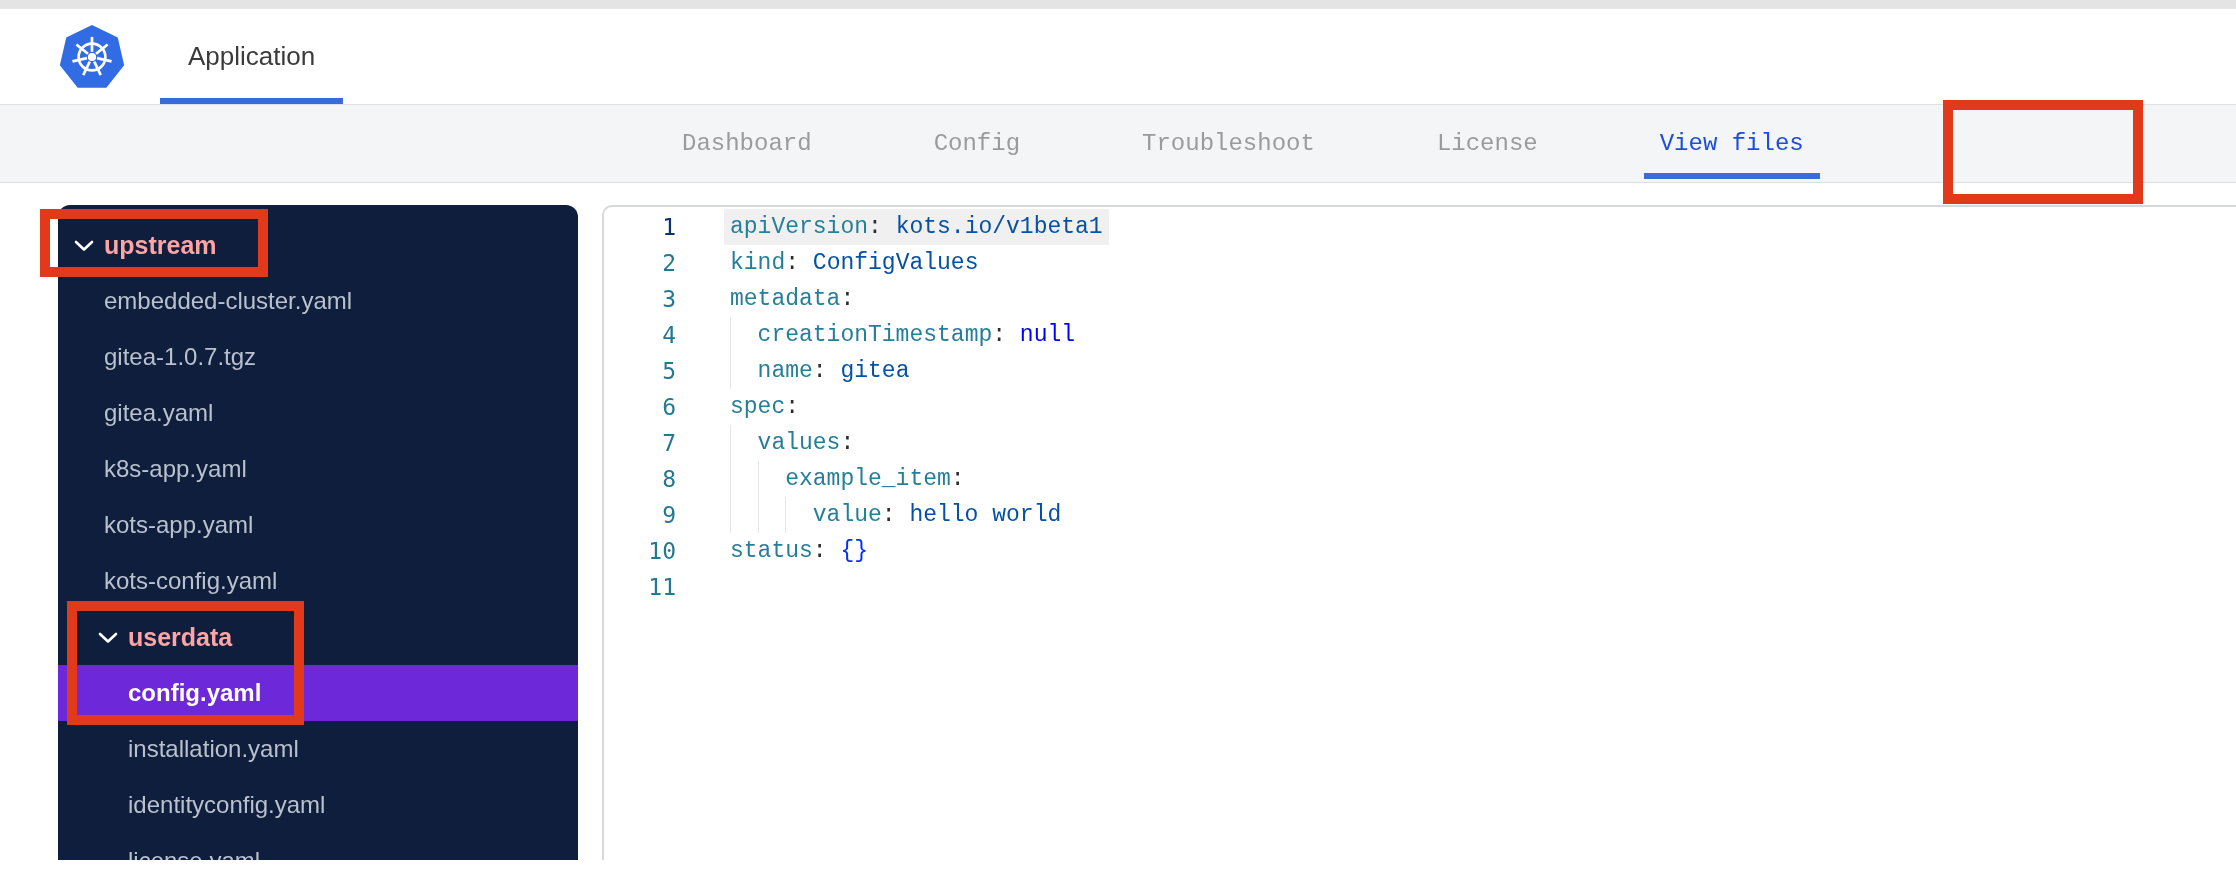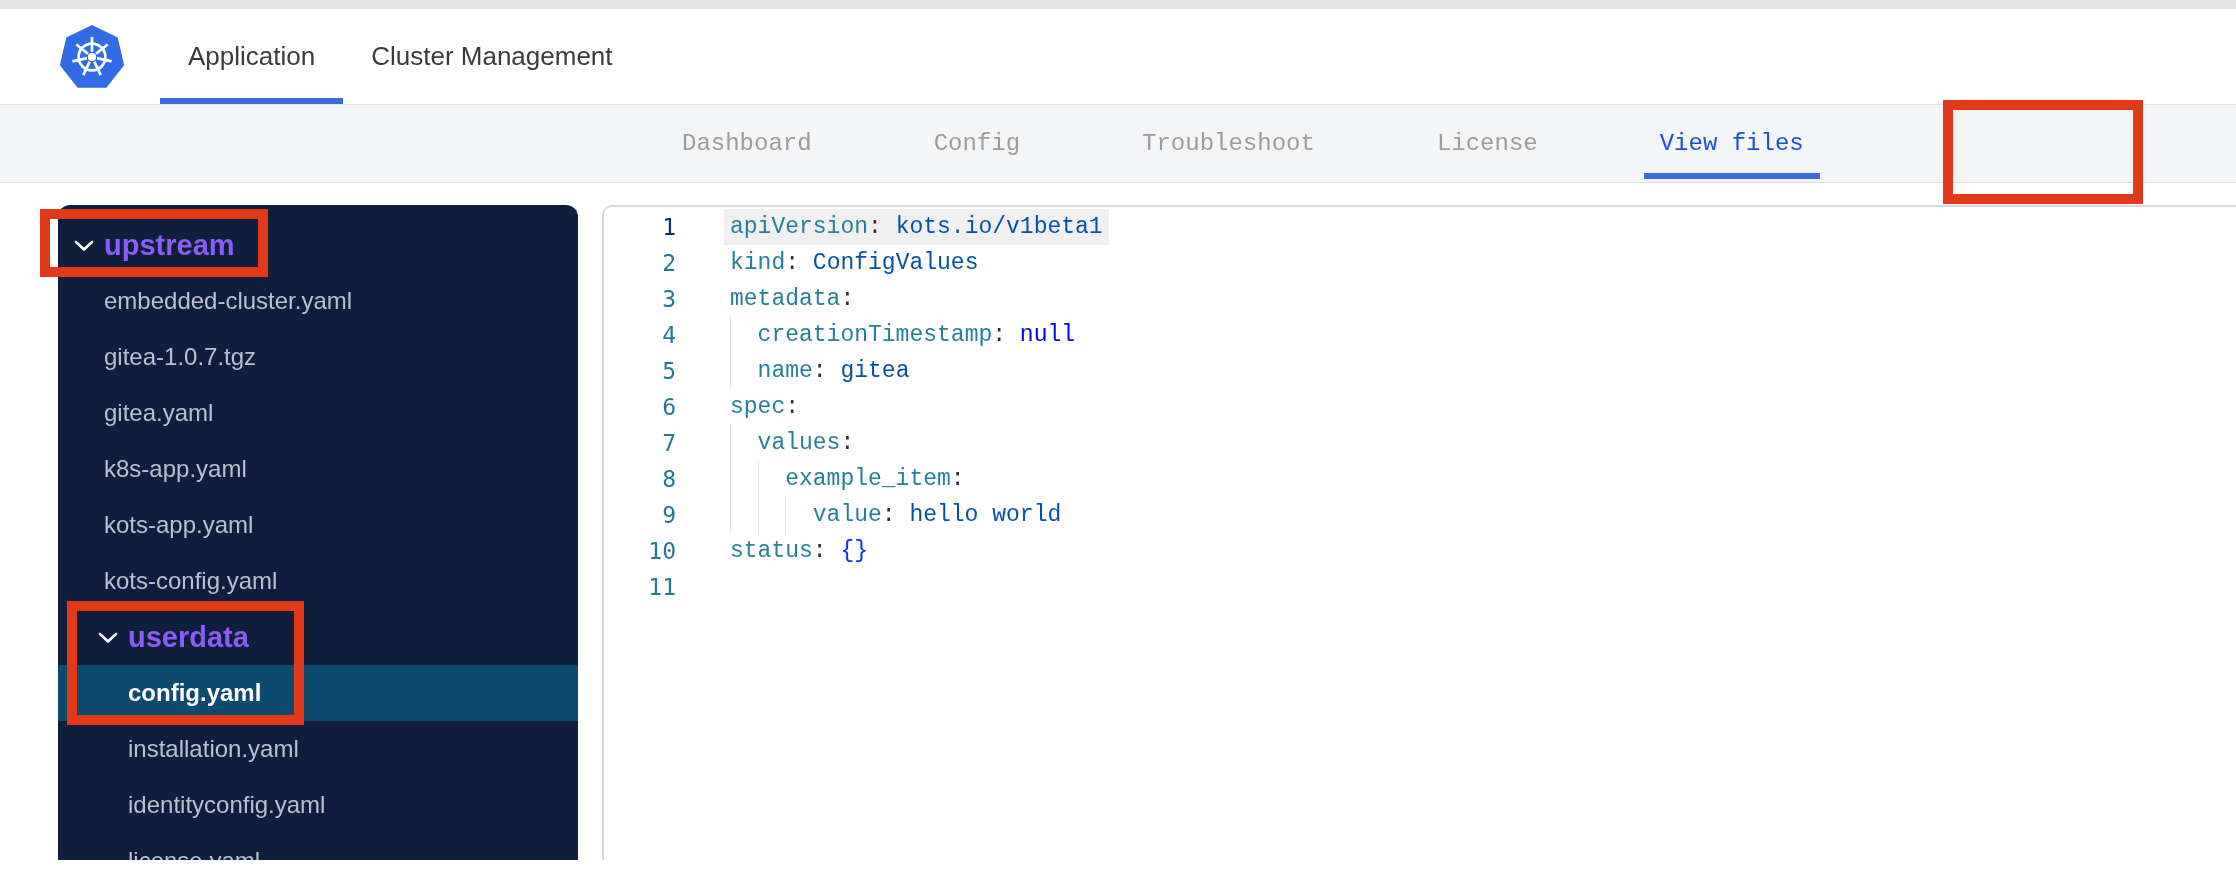--- a/index.html
+++ b/index.html
@@ -47,23 +47,23 @@
   .main { position:absolute; left:0; top:183px; width:100%; height:707px; background:#ffffff; }
 
   
   .filetree {
     position:absolute; left:58px; top:22px; width:520px; height:685px;
     background:#0e1e3c; border-radius:12px 12px 0 0; padding-top:12px; overflow:hidden;
   }
   .tree-row {
     display:flex; align-items:center; height:56px; cursor:pointer; white-space:nowrap;
   }
-  .tree-row.selected { background:#0c4a6e; }
+  .tree-row.selected { background:#6d28d9; }
   .tree-label { font-size:24px; color:#b8c1cc; }
-  .tree-row.folder .tree-label { color:#8b5cf6; font-weight:bold; font-size:29px;text-align:center; }
+  .tree-row.folder .tree-label { color:#fca5a5; font-weight:bold; font-size:25px;text-align:center; }
   .tree-row.selected .tree-label { color:#ffffff; font-weight:bold; }
   .chevron { margin-right:10px; flex:0 0 auto; }
 
   
   .editor {
     position:absolute; left:602px; top:22px; width:1634px; height:685px;
     background:#ffffff; border:2px solid #d6d9dc; border-right:0; border-bottom:0;
     border-radius:10px 0 0 0; padding-top:2px; overflow:hidden;
     font-family:"DejaVu Sans Mono", monospace; font-size:23px;
   }
@@ -113,23 +113,20 @@
           <line x1="28.1" y1="33.1" x2="14" y2="36.3"></line>
           <line x1="29.1" y1="28.9" x2="17.8" y2="19.8"></line>
         </g>
         <circle cx="33" cy="32" r="4" fill="#ffffff"></circle>
       </svg>
     </div>
     <nav class="apptabs">
         <div class="apptab active">
           <span>Application</span>
         </div>
-        <div class="apptab">
-          <span>Cluster Management</span>
-        </div>
       </nav>
   </header>
 
   <nav class="subnav">
       <div class="subtab">
         <span>Dashboard</span>
       </div>
       <div class="subtab">
         <span>Config</span>
       </div>

